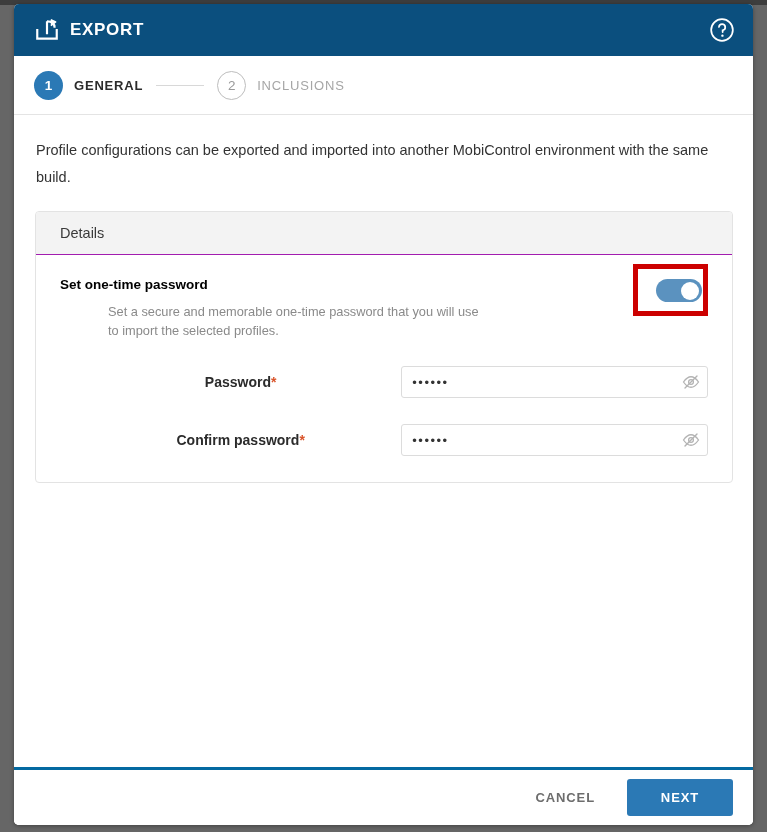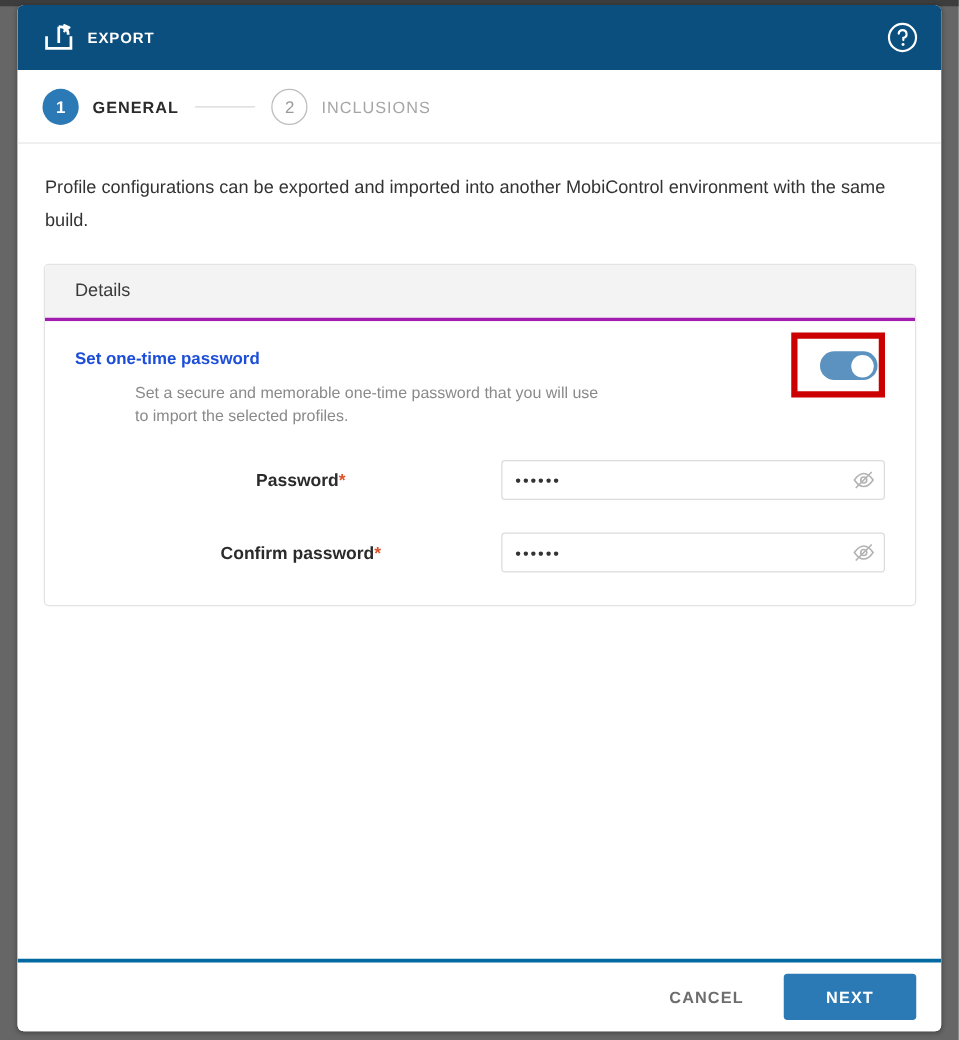--- a/index.html
+++ b/index.html
@@ -48,21 +48,21 @@
   }
   .export-icon {
     width: 26px;
     height: 26px;
     margin-right: 10px;
     flex: 0 0 auto;
     display: block;
   }
   .dlg-title {
     color: #ffffff;
-    font-size: 12px;
+    font-size: 17px;
     font-weight: bold;
     letter-spacing: 0.7px;
   }
   .help-icon {
     margin-left: auto;
     width: 26px;
     height: 26px;
     display: block;
     cursor: pointer;
   }
@@ -134,39 +134,39 @@
     margin-top: 20px;
     margin-left: 1px;
     width: 698px;
     border: 1px solid #e3e3e3;
     border-radius: 4px;
     background: #ffffff;
     box-sizing: border-box;
   }
   .card-header {
     background: #f3f3f3;
-    border-bottom: 3px solid #a21caf;
+    border-bottom: 1px solid #a21caf;
     border-radius: 4px 4px 0 0;
     padding: 13px 0 13px 24px;
     font-size: 14.5px;
     color: #3a3a3a;
   }
   .card-body {
     padding: 22px 24px 26px 24px;
   }
   .row-toggle {
     display: flex;
     align-items: flex-start;
     justify-content: space-between;
   }
   .toggle-text { max-width: 430px; }
   .toggle-title {
     font-size: 13.5px;
     font-weight: bold;
-    color: #1d4ed8;
+    color: #000000;
     margin-bottom: 10px;
   }
   .toggle-desc {
     font-size: 12.8px;
     color: #8a8a8a;
     line-height: 19px;
     margin-left: 48px;
   }
   
   .toggle-wrap {

